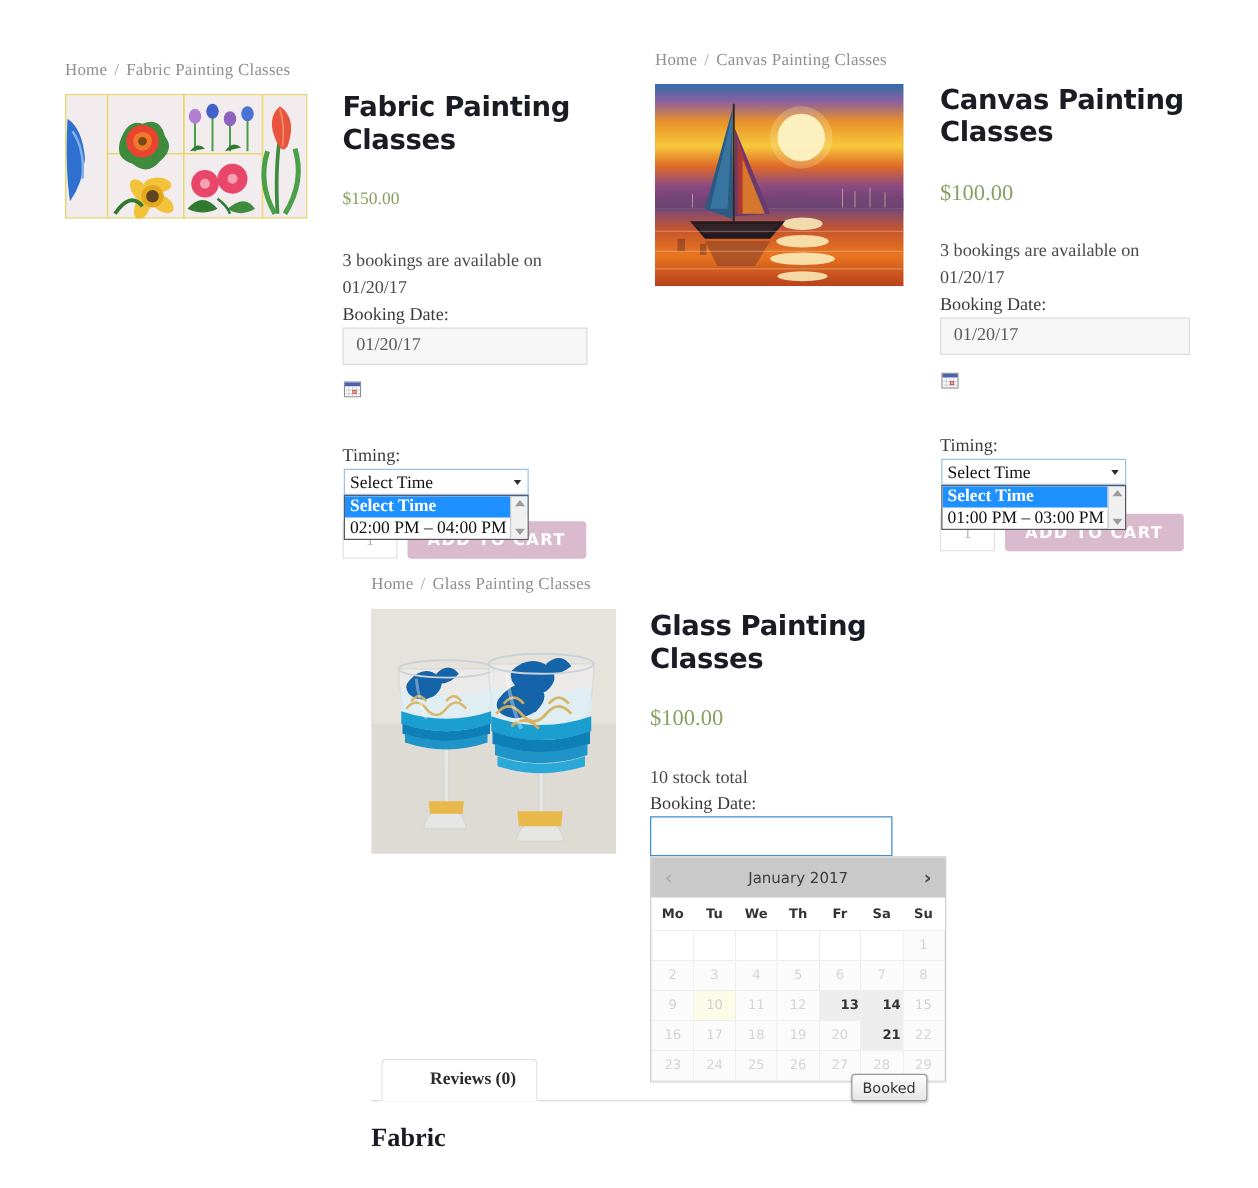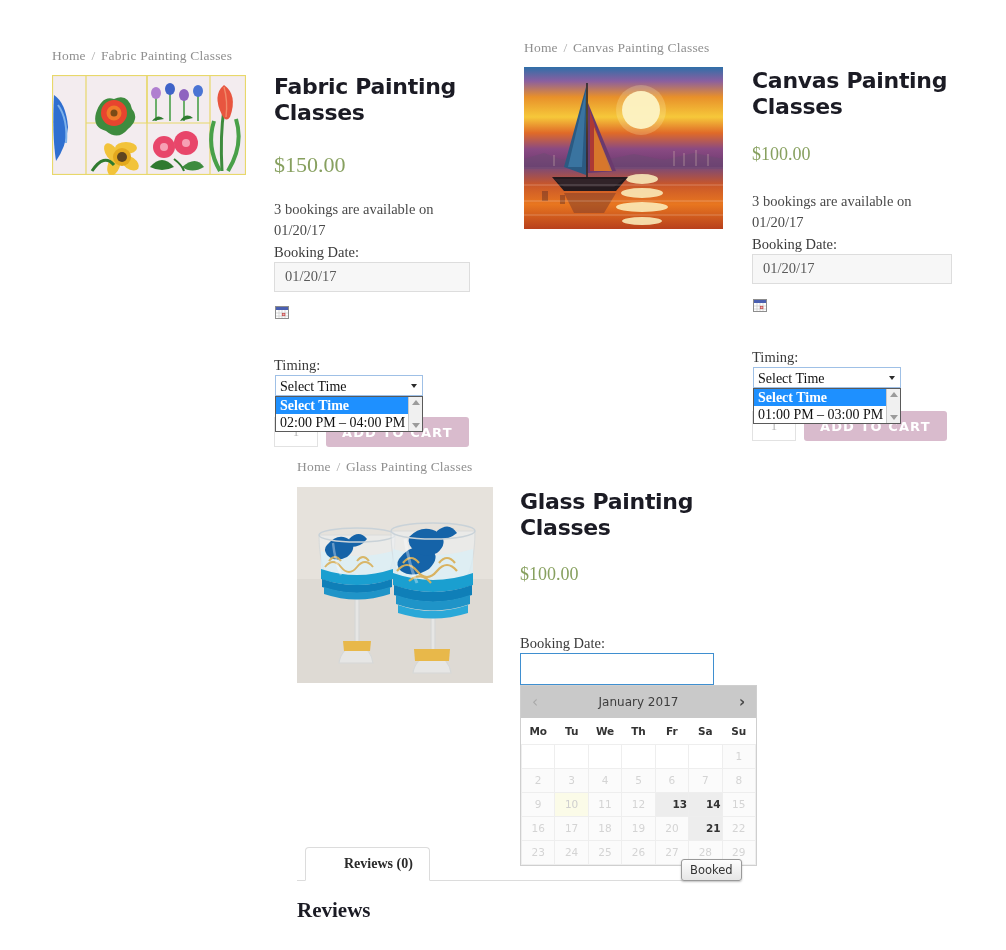--- a/index.html
+++ b/index.html
@@ -328,21 +328,21 @@
         <path d="M170 96 Q168 60 172 34" stroke="#3e8b3e" stroke-width="3" fill="none"></path>
         <path d="M170 40 Q160 20 172 10 Q186 20 178 42 Q174 48 170 40Z" fill="#e8553f"></path>
         <path d="M172 12 Q176 26 174 42" stroke="#f08a6a" stroke-width="1.4" fill="none"></path>
         <path d="M168 96 Q154 72 162 46" stroke="#49a049" stroke-width="4" fill="none"></path>
         <path d="M176 96 Q192 70 184 44" stroke="#49a049" stroke-width="4" fill="none"></path>
       </svg>
     </div>
 
     <h1 class="prod-title" style="position:absolute; left:222px; top:26px; width:208px; font-size:22px; line-height:26px;">Fabric Painting Classes</h1>
 
-    <p class="prod-price" style="position:absolute; left:222px; top:104px; font-size:22px;">$150.00</p>
+    <p class="prod-price" style="position:absolute; left:222px; top:104px; font-size:14px;">$150.00</p>
 
     <p class="avail-text" style="position:absolute; left:222px; top:151px; width:180px;">3 bookings are available on 01/20/17</p>
 
     <span class="field-label" style="position:absolute; left:222px; top:194px;">Booking Date:</span>
 
     <div class="date-input" style="position:absolute; left:222px; top:214px; width:196px;">01/20/17</div>
 
     <span class="cal-icon" style="position:absolute; left:223px; top:250px;">
       <svg width="14" height="13" viewBox="0 0 14 13">
         <rect x="0.5" y="0.5" width="13" height="12" fill="#fdfdfd" stroke="#8d8d8d"></rect>
@@ -559,20 +559,21 @@
           <path d="M108 52 Q112 78 120 96" stroke="#ffffff" stroke-width="3" fill="none"></path>
           <path d="M36 56 Q38 74 44 88" stroke="#ffffff" stroke-width="2.4" fill="none"></path>
         </g>
       </svg>
     </div>
 
     <h1 class="prod-title" style="position:absolute; left:223px; top:30px; width:210px; font-size:22px; line-height:26px;">Glass Painting Classes</h1>
 
     <p class="prod-price" style="position:absolute; left:223px; top:105px; font-size:18px;">$100.00</p>
 
+    <p class="avail-text" style="position:absolute; left:223px; top:153px; width:200px;">10 stock total</p>
 
     <span class="field-label" style="position:absolute; left:223px; top:174px;">Booking Date:</span>
 
     <div class="date-input focused" style="position:absolute; left:223px; top:194px; width:194px; height:32px;"></div>
   </div>
 
   <div class="datepicker" style="left:520px; top:685px;">
     <div class="dp-header">
       <div class="dp-prev">‹</div>
       <div class="dp-title">January 2017</div>
@@ -639,15 +640,15 @@
         </tbody>
     </table>
     <div class="tooltip" style="left:160px; top:173px;">Booked</div>
   </div>
 
   <div class="tabs-wrap" style="left:297px; top:847px; width:440px;">
     <span class="tab-rule" style="top:33px; width:440px;"></span>
     <span class="tab" style="margin-left:8px;padding-left:38px;">Reviews (0)</span>
   </div>
 
-  <h2 class="reviews-heading" style="left:297px; top:898px;">Reviews</h2>
+  <h2 class="reviews-heading" style="left:297px; top:898px;">Fabric</h2>
 
 </div>
 
 </body></html>

